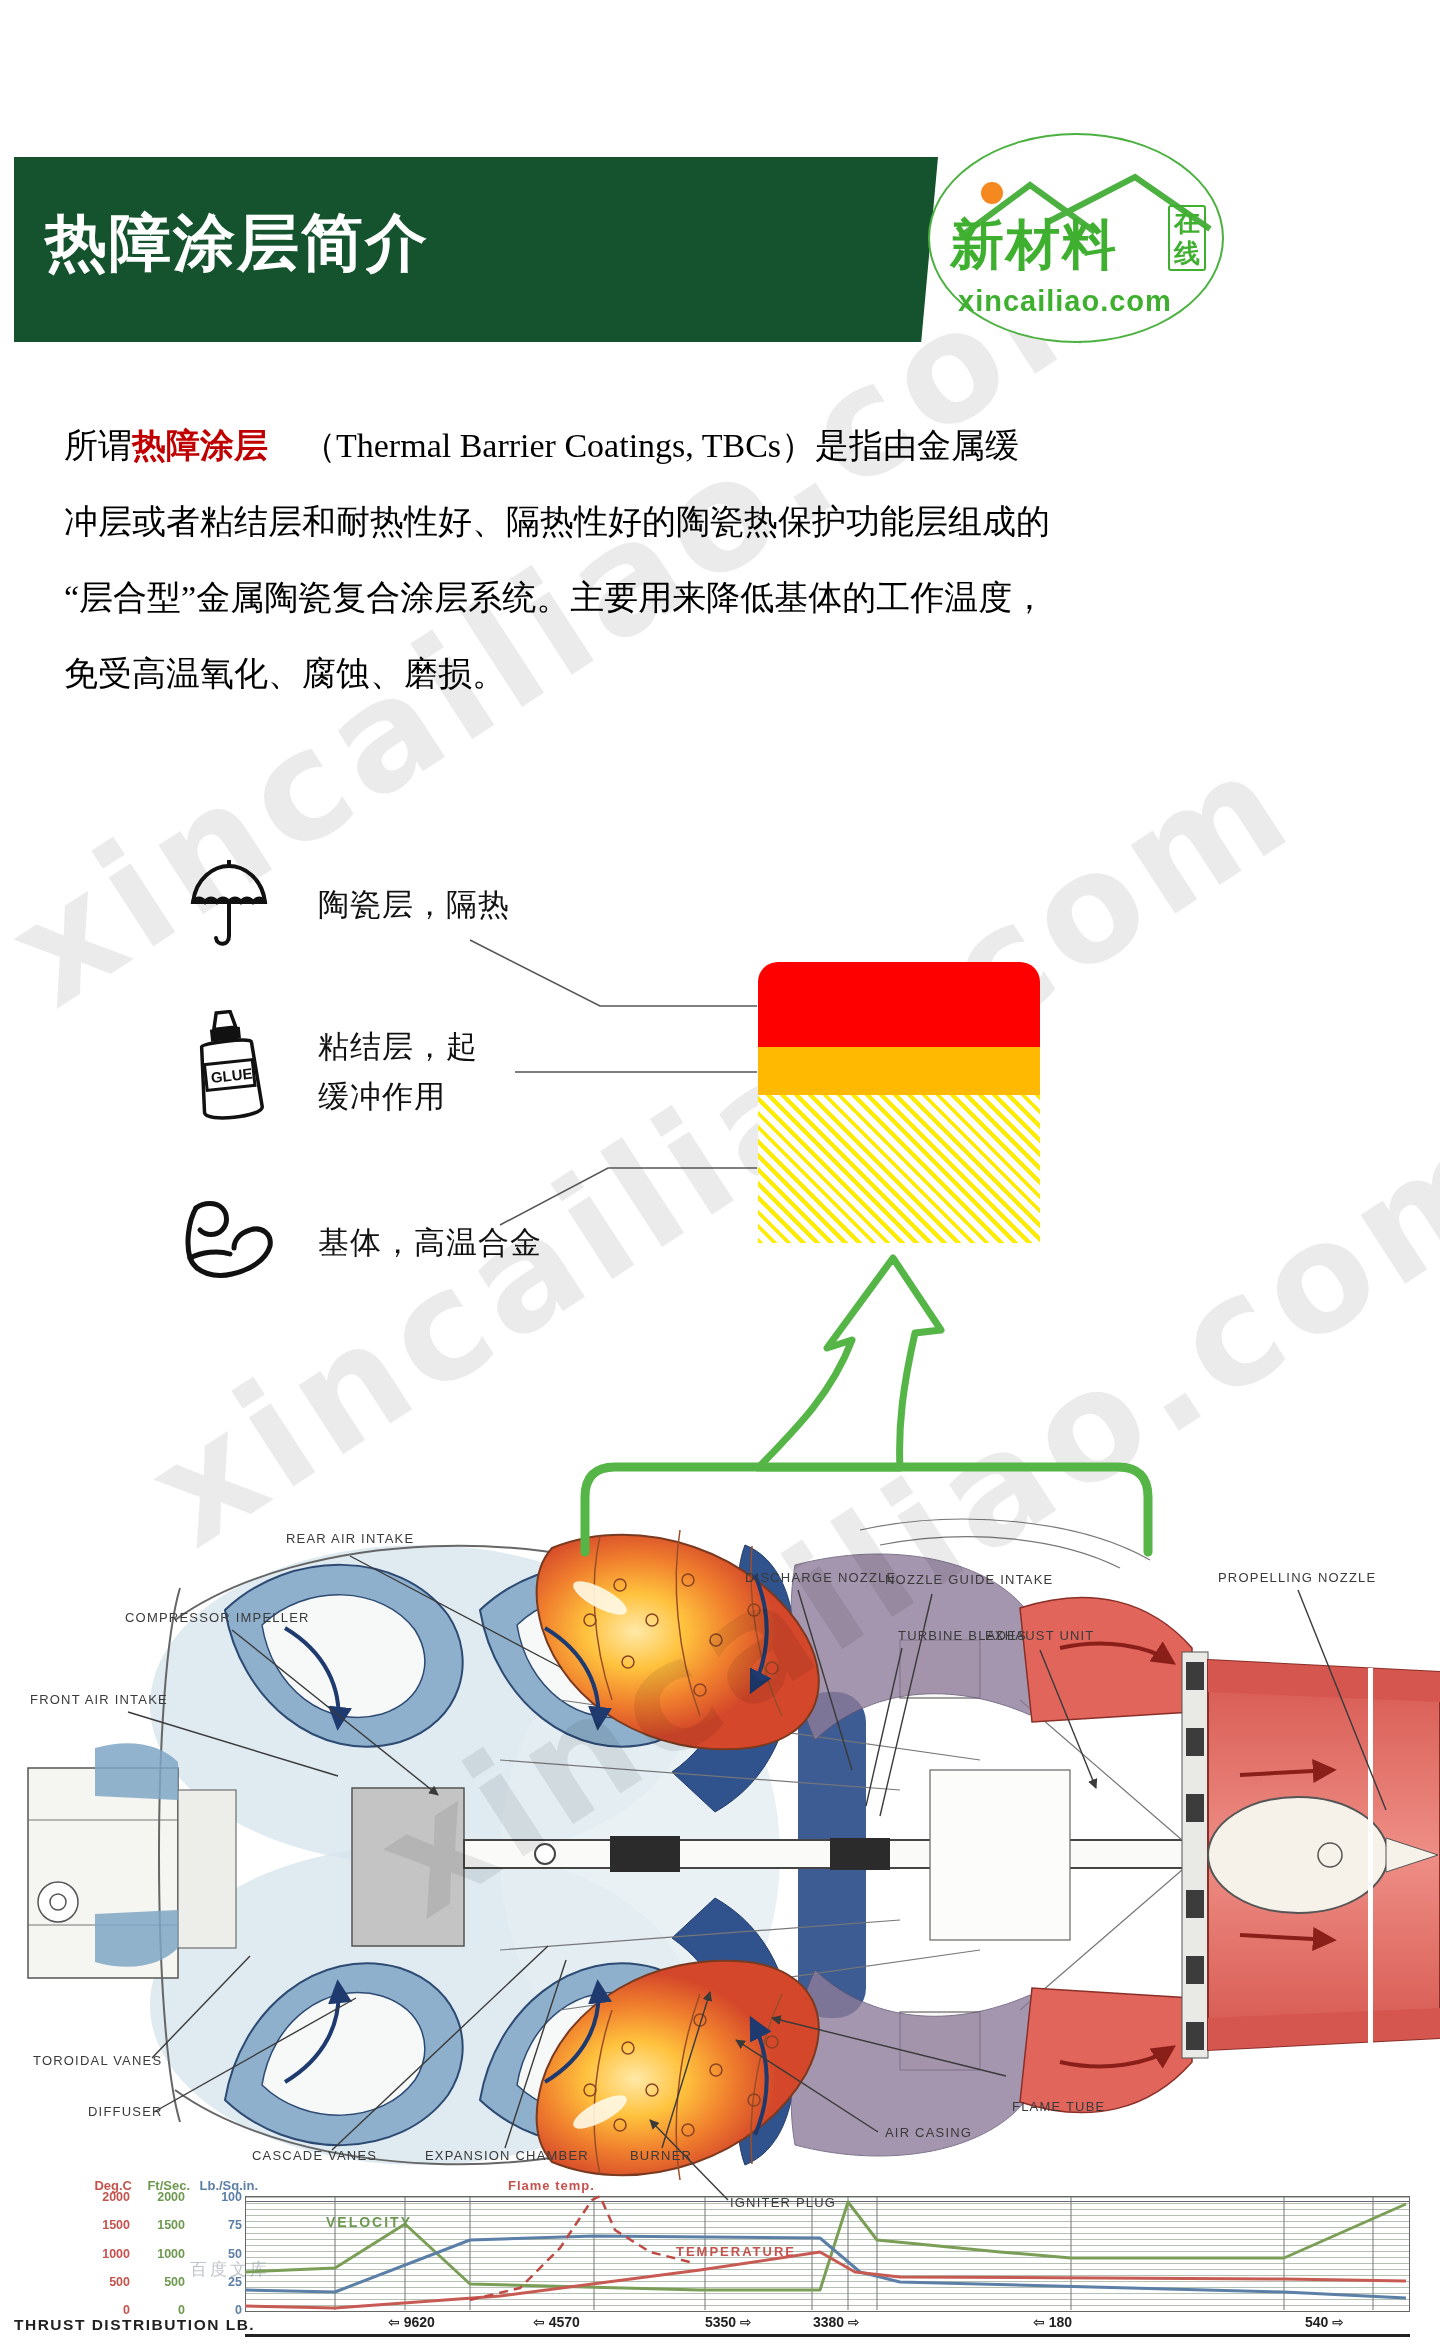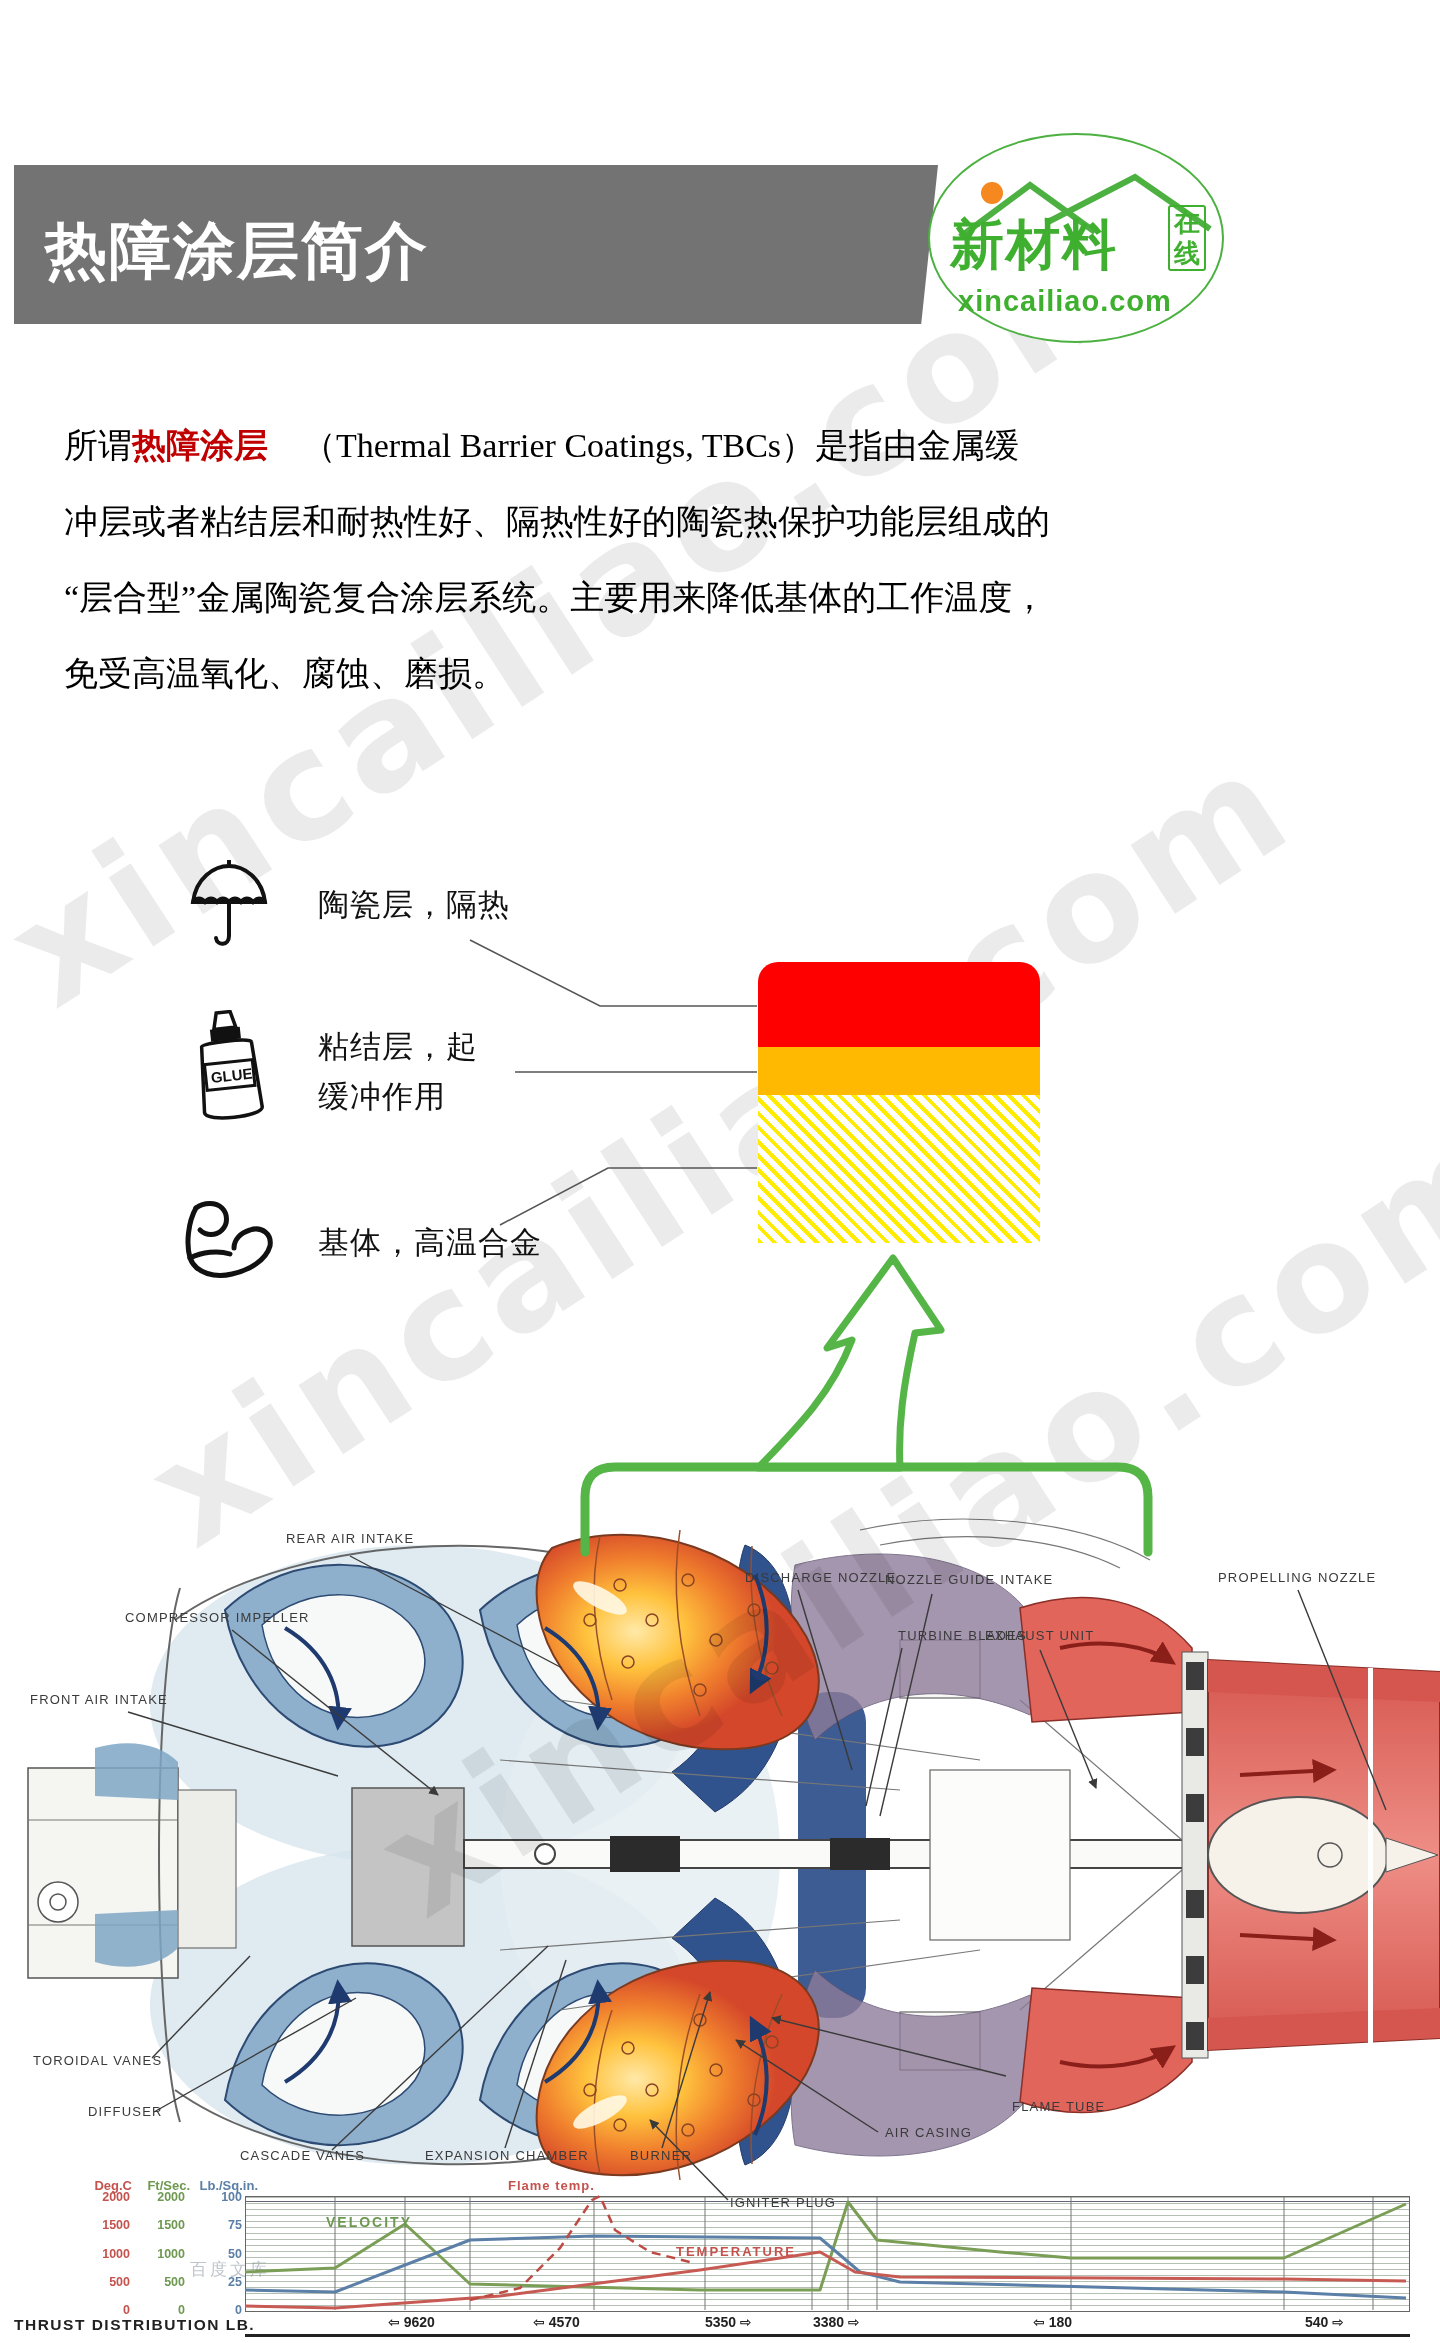--- a/index.html
+++ b/index.html
@@ -1,19 +1,19 @@
 <!DOCTYPE html>
 <html><head>
 <meta charset="utf-8">
 <style>
   html,body{margin:0;padding:0;background:#888;}
   .page{position:relative;width:1440px;height:2343px;background:#fff;overflow:hidden;
         font-family:"Liberation Sans","DejaVu Sans",sans-serif;}
   
-  .banner{position:absolute;left:14px;top:165px;width:1200px;height:159px;background:#737373;
+  .banner{position:absolute;left:14px;top:157px;width:1200px;height:185px;background:#14532d;
           clip-path:polygon(0 0,77% 0,75.6% 100%,0 100%);z-index:2;}
   .banner-title{position:absolute;left:31px;top:44px;font-size:62px;font-weight:bold;color:#fff;letter-spacing:2px;}
   
   .logo{position:absolute;left:928px;top:133px;width:292px;height:206px;background:#fff;
         border:2px solid #4CB140;border-radius:50%;z-index:3;}
   .logo svg{position:absolute;left:0;top:0;}
   .logo-brand{position:absolute;left:20px;top:74px;font-size:54px;font-weight:900;color:#3FAF2F;letter-spacing:2px;}
   .logo-vert{position:absolute;left:238px;top:70px;width:34px;font-size:26px;line-height:31px;font-weight:900;
              color:#3FAF2F;text-align:center;border:2px solid #3FAF2F;border-radius:3px;}
   .logo-domain{position:absolute;left:28px;top:150px;font-size:29px;font-weight:bold;color:#3FAF2F;letter-spacing:1px;}
@@ -317,21 +317,21 @@
   <div class="elabel" style="left:286px;top:1531px;">REAR AIR INTAKE</div>
   <div class="elabel" style="left:125px;top:1610px;">COMPRESSOR IMPELLER</div>
   <div class="elabel" style="left:30px;top:1692px;">FRONT AIR INTAKE</div>
   <div class="elabel" style="left:745px;top:1570px;">DISCHARGE NOZZLE</div>
   <div class="elabel" style="left:885px;top:1572px;">NOZZLE GUIDE INTAKE</div>
   <div class="elabel" style="left:1218px;top:1570px;">PROPELLING NOZZLE</div>
   <div class="elabel" style="left:898px;top:1628px;">TURBINE BLADES</div>
   <div class="elabel" style="left:985px;top:1628px;">EXHAUST UNIT</div>
   <div class="elabel" style="left:33px;top:2053px;">TOROIDAL VANES</div>
   <div class="elabel" style="left:88px;top:2104px;">DIFFUSER</div>
-  <div class="elabel" style="left:240px;top:2148px;">CASCADE VANES</div>
+  <div class="elabel" style="left:252px;top:2148px;">CASCADE VANES</div>
   <div class="elabel" style="left:425px;top:2148px;">EXPANSION CHAMBER</div>
   <div class="elabel" style="left:630px;top:2148px;">BURNER</div>
   <div class="elabel" style="left:1012px;top:2066px;margin-top:33px;">FLAME TUBE</div>
   <div class="elabel" style="left:885px;top:2125px;">AIR CASING</div>
   <div class="elabel" style="left:730px;top:2195px;">IGNITER PLUG</div>
 
   <div class="plot">
     <div class="plot-inner-line"></div>
   </div>
 

